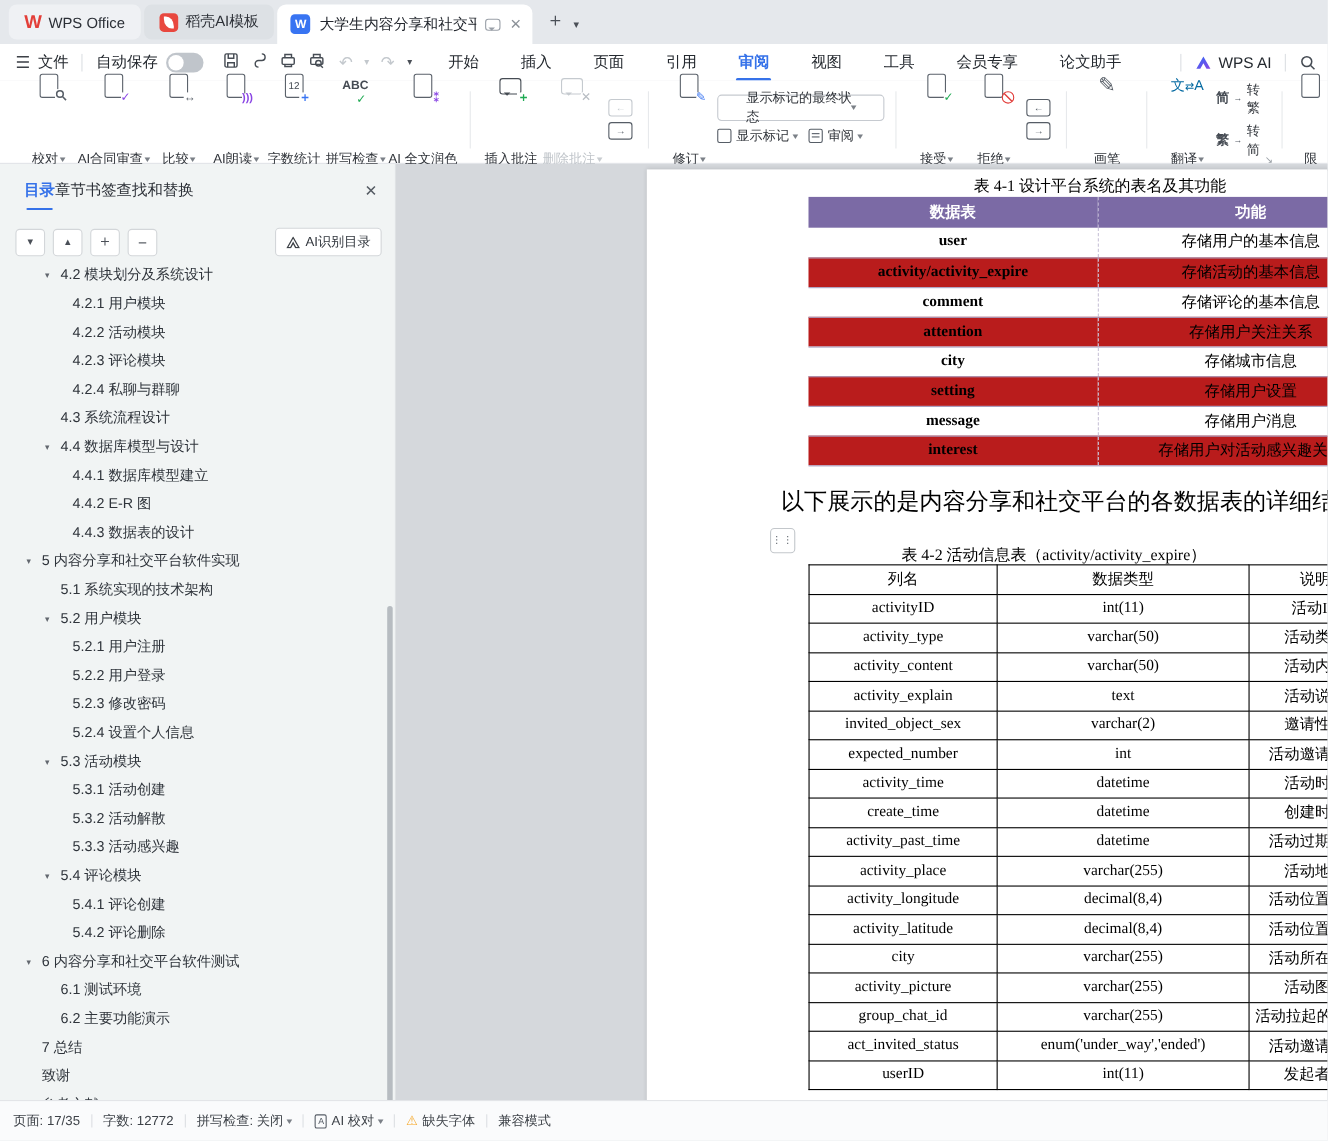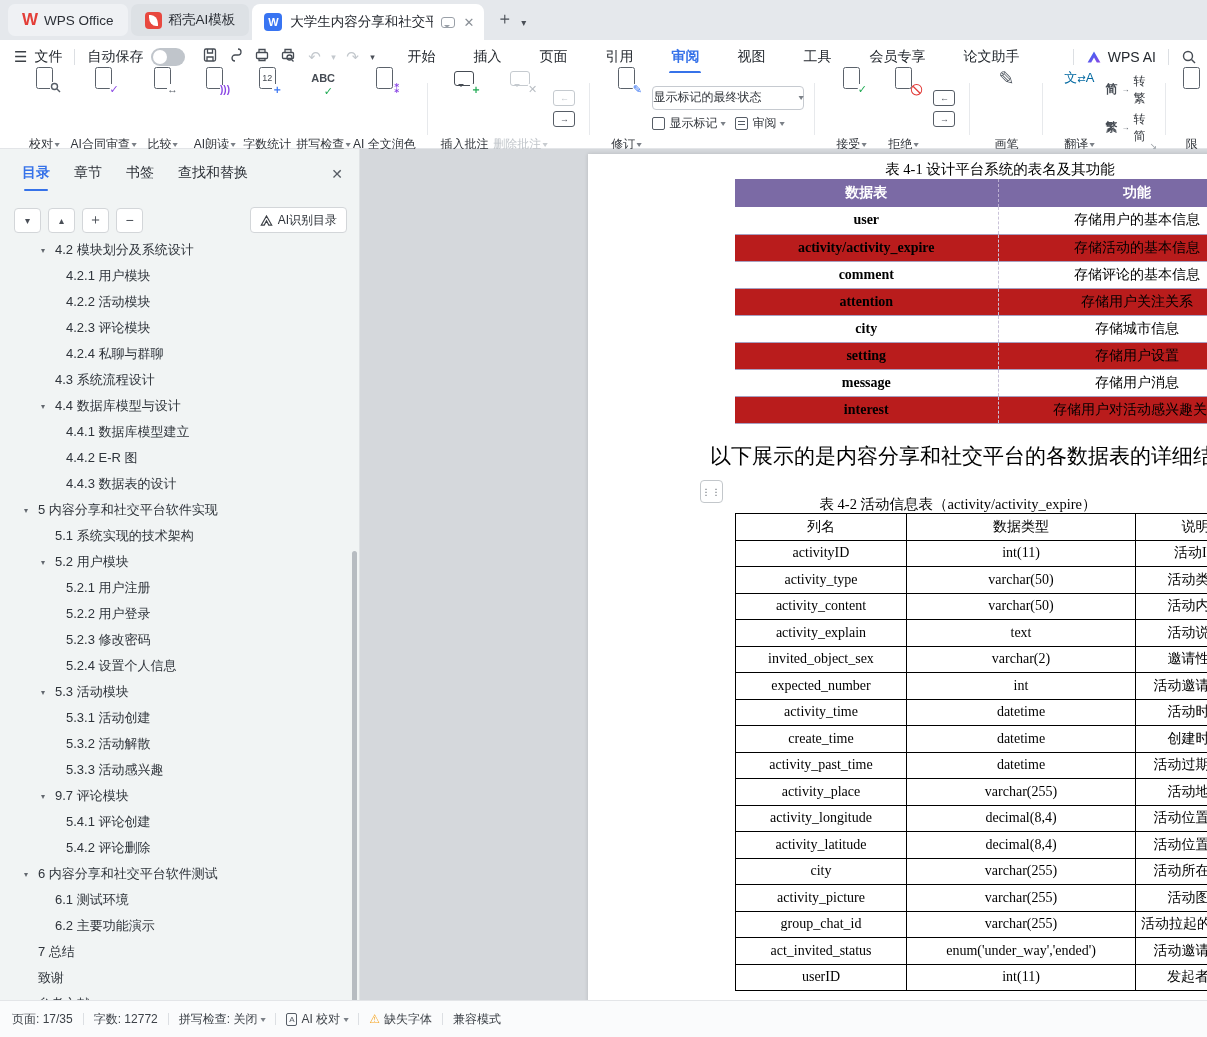--- a/index.html
+++ b/index.html
@@ -53,35 +53,35 @@
   .doc { width:17px; height:22px; border:1.6px solid #5b626b; border-radius:2.5px; background:#fff; position:relative; }
   .badge { position:absolute; font-size:11px; line-height:1; right:-7px; bottom:-3px; font-weight:700; background:#fff; }
   .g { color:#1faa53; } .p { color:#8a46e4; } .b { color:#3874f2; } .r { color:#e23c39; } .gy { color:#b9bec4; }
   .cbub { width:20px; height:15px; border:1.7px solid #454b53; border-radius:3px; position:relative; background:#fff; }
   .cbub::after { content:""; position:absolute; left:3px; bottom:-5px; border:3.5px solid transparent; border-top-color:#454b53; }
   .dis .cbub { border-color:#c5cacf; } .dis .cbub::after { border-top-color:#c5cacf; }
   .minicol { display:flex; flex-direction:column; gap:5px; margin:0 4px; }
   .minib { width:22px; height:16px; border:1.4px solid #565d66; border-radius:3px; font-size:9px; color:#565d66; display:flex; align-items:center; justify-content:center; background:#fff; }
   .minib.dis2 { border-color:#c5cacf; color:#c5cacf; }
   .revcol { display:flex; flex-direction:column; gap:5px; justify-content:center; }
-  .mkselect { width:152px; height:24px; border:1px solid #c6cad0; border-radius:4px; display:flex; align-items:center; justify-content:space-between; padding:0 0; font-size:12px; color:#30343a; background:#fff; }
+  .mkselect { width:152px; height:24px; border:1px solid #c6cad0; border-radius:4px; display:flex; align-items:center; justify-content:space-between; padding:0 25px; font-size:12px; color:#30343a; background:#fff; }
   .subrow { display:flex; align-items:center; gap:10px; }
   .subbtn { display:flex; align-items:center; gap:4px; font-size:12px; color:#30343a; }
   .sqic { width:13px; height:13px; border:1.3px solid #565d66; border-radius:2px; position:relative; }
   .sqic.lines::after { content:""; position:absolute; left:2px; right:2px; top:3px; height:1.2px; background:#565d66; box-shadow:0 3px 0 #565d66; }
   .zcol { display:flex; flex-direction:column; gap:4px; justify-content:center; position:relative; padding-right:10px; }
   .zrow { display:flex; align-items:center; gap:4px; font-size:12px; color:#30343a; }
   .zch { font-size:12px; font-weight:700; color:#454b53; }
   .launcher { position:absolute; right:-2px; bottom:-6px; font-size:9px; color:#9aa0a6; }
   .penic { font-size:19px; color:#565d66; transform:rotate(0deg); }
 
   
   .main { flex:1; position:relative; background:#d5d8dc; overflow:hidden; }
   .sidebar { position:absolute; left:0; top:0; bottom:0; width:360px; background:#f1f4f4; border-right:1px solid #dfe2e4; }
-  .sb-tabs { display:flex; align-items:center; gap:24px; padding:15px 16px 0 22px; }
+  .sb-tabs { display:flex; align-items:center; padding:15px 16px 0 22px; }
   .sb-tab { font-size:14px; color:#2b2f36; padding-bottom:9px; position:relative; }
   .sb-tab.active { color:#3672e9; font-weight:600; }
   .sb-tab.active::after { content:""; position:absolute; left:2px; right:2px; bottom:0; height:2.5px; background:#3672e9; border-radius:2px; }
   .sb-close { margin-left:auto; color:#555b63; font-size:14px; padding-bottom:8px; }
   .sb-btns { display:flex; align-items:center; gap:7px; padding:16px 12px 0 14px; }
   .sqbtn { width:27px; height:25px; border:1px solid #d3d6d9; border-radius:4px; background:#fff; display:flex; align-items:center; justify-content:center; font-size:10px; color:#4a4f57; }
   .sqbtn.pm { font-size:14px; }
   .aitoc { margin-left:auto; height:26px; border:1px solid #d3d6d9; border-radius:4px; background:#fff; display:flex; align-items:center; gap:5px; padding:0 9px; font-size:12px; color:#2f343b; }
   .toclist { position:absolute; left:0; right:10px; top:88px; bottom:0; overflow:hidden; }
   .toc-item { height:26px; display:flex; align-items:center; font-size:13px; color:#2f343b; white-space:nowrap; }
@@ -520,21 +520,21 @@
             <span>5.3.2 活动解散</span>
           </div>
 
           <div class="toc-item" data-level="3">
             <span class="arr"></span>
             <span>5.3.3 活动感兴趣</span>
           </div>
 
           <div class="toc-item" data-level="2">
             <span class="arr">▾</span>
-            <span>9.7 评论模块</span>
+            <span>5.4 评论模块</span>
           </div>
 
           <div class="toc-item" data-level="3">
             <span class="arr"></span>
             <span>5.4.1 评论创建</span>
           </div>
 
           <div class="toc-item" data-level="3">
             <span class="arr"></span>
             <span>5.4.2 评论删除</span>

